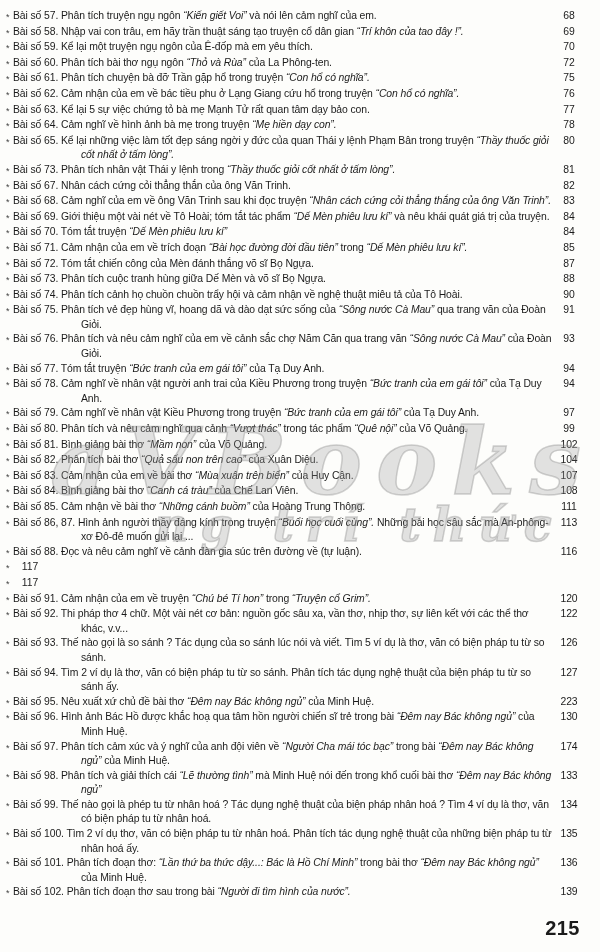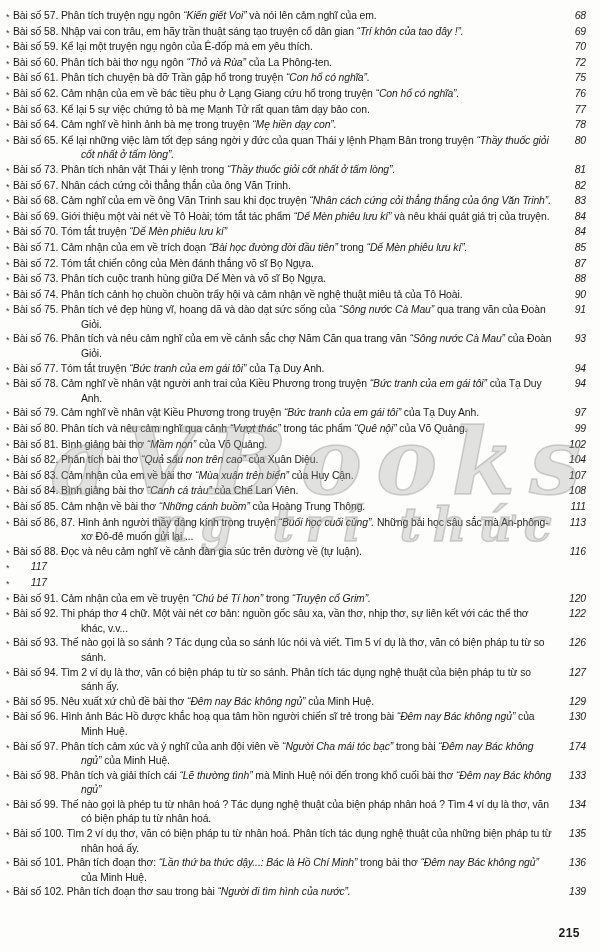--- a/index.html
+++ b/index.html
@@ -34,29 +34,28 @@
   }
   .etext{
     flex:1 1 auto;
     padding-left:68px;
     text-indent:-68px;
   }
   .etext .it{font-style:italic;}
   .pg{
     flex:0 0 34px;
     width:34px;
-    text-align:right;
+    text-align:center;
     white-space:nowrap;
-    font-style:italic;
   }
   .footer-num{
     position:absolute;
     right:20px;
     bottom:12px;
-    font-size:12px;
+    font-size:20px;
     font-weight:bold;
     letter-spacing:0.5px;
     z-index:2;
   }
   .watermark{
     position:absolute;
     z-index:3;
     pointer-events:none;
     font-family:"DejaVu Serif","Liberation Serif",serif;
     font-weight:bold;
@@ -264,21 +263,21 @@
         <span class="pg">126</span>
       </div>
       <div class="entry">
         <span class="marker">*</span>
         <span class="etext"><span>Bài số 94. Tìm 2 ví dụ là thơ, văn có biện pháp tu từ so sánh. Phân tích tác dụng nghệ thuật của biện pháp tu từ so sánh ấy.</span></span>
         <span class="pg">127</span>
       </div>
       <div class="entry">
         <span class="marker">*</span>
         <span class="etext"><span>Bài số 95. Nêu xuất xứ chủ đề bài thơ </span><span class="it">“Đêm nay Bác không ngủ”</span><span> của Minh Huệ.</span></span>
-        <span class="pg">129</span>
+        <span class="pg">223</span>
       </div>
       <div class="entry">
         <span class="marker">*</span>
         <span class="etext"><span>Bài số 96. Hình ảnh Bác Hồ được khắc hoạ qua tâm hồn người chiến sĩ trẻ trong bài </span><span class="it">“Đêm nay Bác không ngủ”</span><span> của Minh Huệ.</span></span>
         <span class="pg">130</span>
       </div>
       <div class="entry">
         <span class="marker">*</span>
         <span class="etext"><span>Bài số 97.  Phân tích cảm xúc và ý nghĩ của anh đội viên về </span><span class="it">“Người Cha mái tóc bạc”</span><span> trong bài </span><span class="it">“Đêm nay Bác không ngủ”</span><span> của Minh Huệ.</span></span>
         <span class="pg">174</span>

